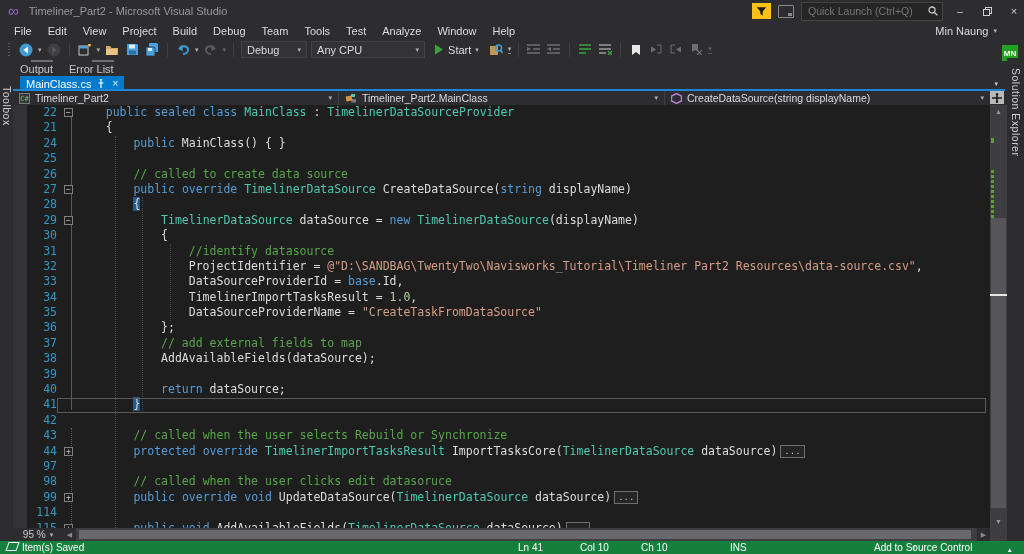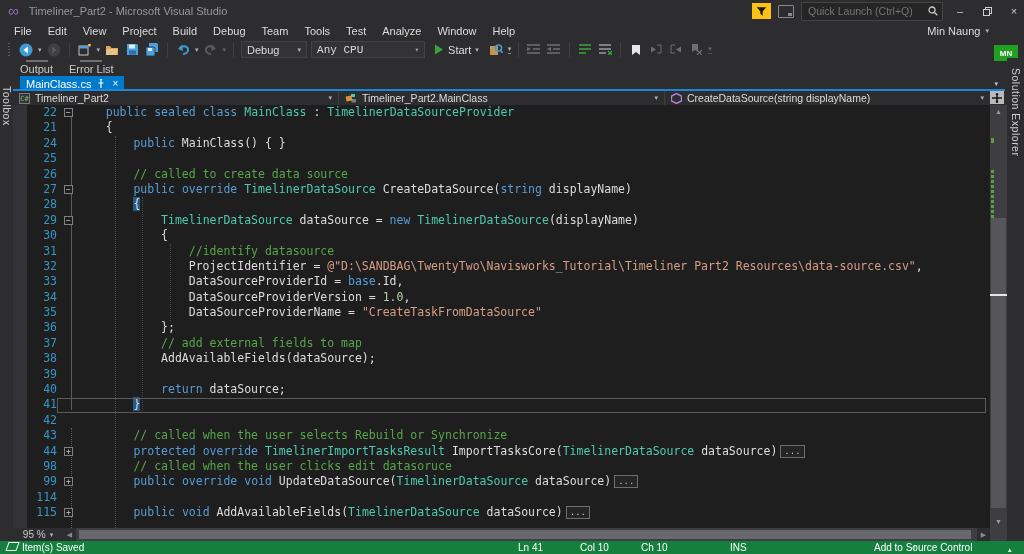--- a/index.html
+++ b/index.html
@@ -14,33 +14,33 @@
   .feedback{width:14px;height:11px;border:1px solid #8a8a8a;border-radius:1px;position:relative;}
   .feedback:after{content:"";position:absolute;right:1px;bottom:1px;width:4px;height:3px;background:#8a8a8a;}
   .quicklaunch{width:132px;height:17px;background:#252526;border:1px solid #434346;display:flex;align-items:center;padding:0 4px;}
   .quicklaunch input{flex:1;background:transparent;border:none;outline:none;color:#7F7F7F;font-size:10.5px;font-family:"Liberation Sans",sans-serif;width:100px;}
   .winbtn{width:20px;height:18px;display:flex;align-items:center;justify-content:center;color:#CFCFCF;font-size:11px;}
   
   .menubar{height:18px;display:flex;align-items:center;padding-left:6px;}
   .menu-item{padding:2px 8px;color:#DCDCDC;font-size:11px;}
   .menu-right{margin-left:auto;display:flex;align-items:center;gap:5px;padding-right:6px;}
   .username{color:#DCDCDC;font-size:11px;}
-  .avatar{width:24px;height:16px;background:#22A022;color:#fff;font-weight:bold;font-size:8px;display:flex;align-items:center;justify-content:center;margin-top:44px;}
+  .avatar{width:16px;height:16px;background:#22A022;color:#fff;font-weight:bold;font-size:8px;display:flex;align-items:center;justify-content:center;margin-top:44px;}
   .caret{color:#B0B0B0;font-size:7px;}
   
   .toolbar{height:19px;display:flex;align-items:center;gap:4px;padding-left:4px;}
   .grip{width:4px;height:13px;margin:0 3px;background-image:repeating-linear-gradient(#5a5a5e 0 1px,transparent 1px 3px);background-size:2px 100%;background-repeat:no-repeat;background-position:1px 0;}
   .tb-sep{width:1px;height:14px;background:#3F3F46;margin:0 3px;}
   .tb-ico{width:16px;height:15px;display:flex;align-items:center;justify-content:center;}
   .combo{height:15px;background:#333337;border:1px solid #434346;display:flex;align-items:center;padding:0 5px;gap:5px;font-size:11px;color:#DCDCDC;}
   .start{display:flex;align-items:center;gap:4px;padding:0 5px;}
   .dim{opacity:.42;}
   
   .toolwin-row{height:16px;display:flex;align-items:flex-end;gap:16px;padding-left:20px;}
-  .toolwin-tab{display:flex;flex-direction:column;align-items:center;}
+  .toolwin-tab{display:flex;flex-direction:column;align-items:flex-end;}
   .toolwin-tab .bar{width:22px;height:2px;background:#6E6E73;margin-bottom:2px;}
   .toolwin-tab .lbl{color:#C8C8C8;font-size:11px;line-height:11px;}
   
   .doctab-row{height:17px;display:flex;align-items:flex-end;padding-left:20px;position:relative;}
   .doctab{height:16px;background:#007ACC;display:flex;align-items:center;padding:0 6px;gap:6px;}
   .doctab .lbl{color:#fff;font-size:11px;}
   .doctab .pin,.doctab .close{color:#fff;font-size:10px;line-height:10px;}
   .doctab-caret{position:absolute;right:26px;bottom:4px;color:#C8C8C8;font-size:7px;}
   .blue-line{position:absolute;left:13px;right:19px;top:89px;height:2px;background:#1C86D8;}
   
@@ -197,21 +197,21 @@
           <path d="M11 6 C11 2.5 4 2 3 6 C2.2 9 5 11 8 11" fill="none" stroke="#9a9a9a" stroke-width="2"></path>
           <path d="M9 2 L13 6 L8 8 Z" fill="#9a9a9a"></path>
         </svg>
     </span>
     <span class="caret dim">▾</span>
     <div class="tb-sep"></div>
     <div class="combo" style="width:54px;">
       <span>Debug</span>
       <span class="caret" style="margin-left:auto;">▾</span>
     </div>
-    <div class="combo" style="width:102px;font-family:Liberation Mono, monospace;">
+    <div class="combo" style="width:102px;">
       <span>Any CPU</span>
       <span class="caret" style="margin-left:auto;">▾</span>
     </div>
     <div class="start">
       <svg width="10" height="11" viewBox="0 0 10 11">
           <path d="M1 0.5 L9 5.5 L1 10.5 Z" fill="#3BA23B"></path>
         </svg>
       <span>Start</span>
       <span class="caret">▾</span>
     </div>
@@ -406,21 +406,21 @@
           <span class="code"><span style="color: rgb(220, 220, 220);">                ProjectIdentifier = </span><span style="color: rgb(214, 157, 133);">@"D:\SANDBAG\TwentyTwo\Navisworks_Tutorial\Timeliner Part2 Resources\data-source.csv"</span><span style="color: rgb(220, 220, 220);">,</span></span>
         </div>
         <div class="crow">
           <span class="num">33</span>
           <span class="fold"></span>
           <span class="code"><span style="color: rgb(220, 220, 220);">                DataSourceProviderId = </span><span style="color: rgb(86, 156, 214);">base</span><span style="color: rgb(220, 220, 220);">.Id,</span></span>
         </div>
         <div class="crow">
           <span class="num">34</span>
           <span class="fold"></span>
-          <span class="code"><span style="color: rgb(220, 220, 220);">                DataSourceProviderVersion = </span><span style="color: rgb(181, 206, 168);">1.0</span><span style="color: rgb(220, 220, 220);">,</span></span>
+          <span class="code"><span style="color: rgb(220, 220, 220);">                TimelinerImportTasksResult = </span><span style="color: rgb(181, 206, 168);">1.0</span><span style="color: rgb(220, 220, 220);">,</span></span>
         </div>
         <div class="crow">
           <span class="num">35</span>
           <span class="fold"></span>
           <span class="code"><span style="color: rgb(220, 220, 220);">                DataSourceProviderName = </span><span style="color: rgb(214, 157, 133);">"CreateTaskFromDataSource"</span></span>
         </div>
         <div class="crow">
           <span class="num">36</span>
           <span class="fold"></span>
           <span class="code"><span style="color: rgb(220, 220, 220);">            };</span></span>
@@ -459,20 +459,25 @@
           <span class="num">43</span>
           <span class="fold"></span>
           <span class="code"><span style="color: rgb(220, 220, 220);">        </span><span style="color: rgb(87, 166, 74);">// called when the user selects Rebuild or Synchronize</span></span>
         </div>
         <div class="crow">
           <span class="num">44</span>
           <span class="fold">
             <span class="foldbox">+</span>
           </span>
           <span class="code"><span style="color: rgb(220, 220, 220);">        </span><span style="color: rgb(86, 156, 214);">protected</span><span style="color: rgb(220, 220, 220);"> </span><span style="color: rgb(86, 156, 214);">override</span><span style="color: rgb(220, 220, 220);"> </span><span style="color: rgb(78, 201, 176);">TimelinerImportTasksResult</span><span style="color: rgb(220, 220, 220);"> ImportTasksCore(</span><span style="color: rgb(78, 201, 176);">TimelinerDataSource</span><span style="color: rgb(220, 220, 220);"> dataSource)</span><span class="fbox">...</span></span>
+        </div>
+        <div class="crow">
+          <span class="num">97</span>
+          <span class="fold"></span>
+          <span class="code"></span>
         </div>
         <div class="crow">
           <span class="num">98</span>
           <span class="fold"></span>
           <span class="code"><span style="color: rgb(220, 220, 220);">        </span><span style="color: rgb(87, 166, 74);">// called when the user clicks edit datasoruce</span></span>
         </div>
         <div class="crow">
           <span class="num">99</span>
           <span class="fold">
             <span class="foldbox">+</span>

